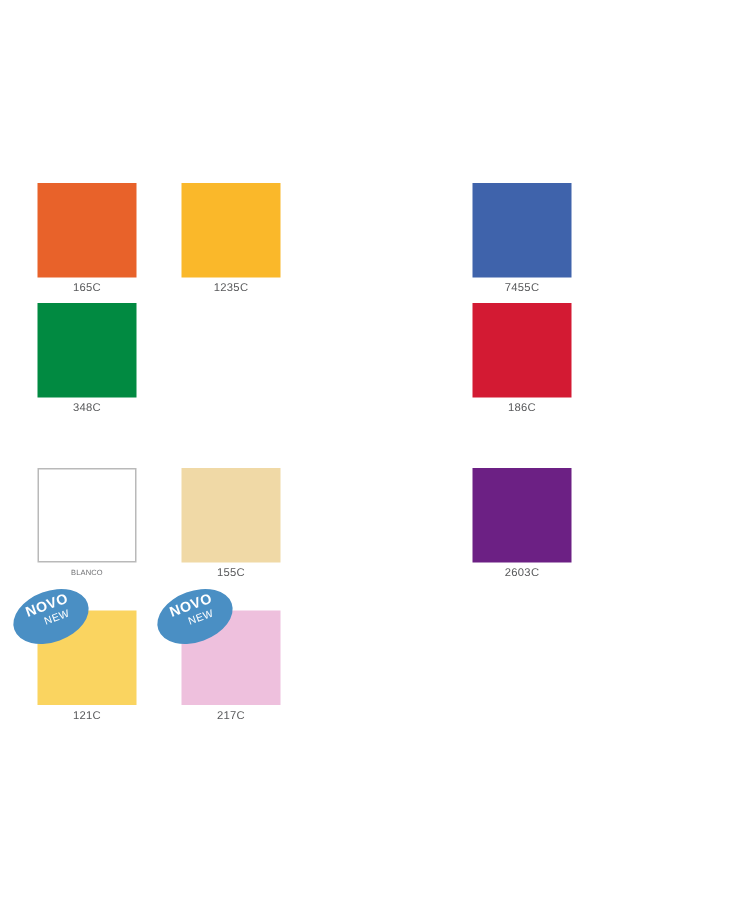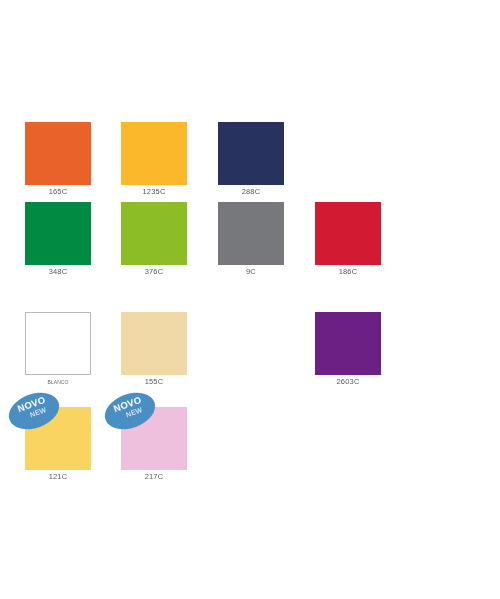--- a/index.html
+++ b/index.html
@@ -114,37 +114,29 @@
 <div id="swatch-chart">
     <div class="swatch-row row-1">
       <div class="swatch-cell col-1">
         <div class="swatch-chip" title="165C" style="background: rgb(232, 98, 42);"></div>
         <div class="swatch-label">165C</div>
       </div>
       <div class="swatch-cell col-2">
         <div class="swatch-chip" title="1235C" style="background: rgb(250, 184, 42);"></div>
         <div class="swatch-label">1235C</div>
       </div>
-      <div class="swatch-cell col-3">
-        <div class="swatch-chip" title="288C" style="background: rgb(39, 51, 94);"></div>
-        <div class="swatch-label">288C</div>
+      <div class="swatch-cell col-4">
+        <div class="swatch-chip" title="7455C" style="background: rgb(63, 99, 171);"></div>
+        <div class="swatch-label">7455C</div>
       </div>
     </div>
     <div class="swatch-row row-2">
       <div class="swatch-cell col-1">
         <div class="swatch-chip" title="348C" style="background: rgb(1, 138, 65);"></div>
         <div class="swatch-label">348C</div>
-      </div>
-      <div class="swatch-cell col-2">
-        <div class="swatch-chip" title="376C" style="background: rgb(140, 189, 36);"></div>
-        <div class="swatch-label">376C</div>
-      </div>
-      <div class="swatch-cell col-3">
-        <div class="swatch-chip" title="9C" style="background: rgb(119, 120, 123);"></div>
-        <div class="swatch-label">9C</div>
       </div>
       <div class="swatch-cell col-4">
         <div class="swatch-chip" title="186C" style="background: rgb(211, 26, 51);"></div>
         <div class="swatch-label">186C</div>
       </div>
     </div>
     <div class="swatch-row row-3">
       <div class="swatch-cell col-1">
         <div class="swatch-chip bordered" title="BLANCO" style="background: rgb(255, 255, 255);"></div>
         <div class="swatch-label tiny">BLANCO</div>

